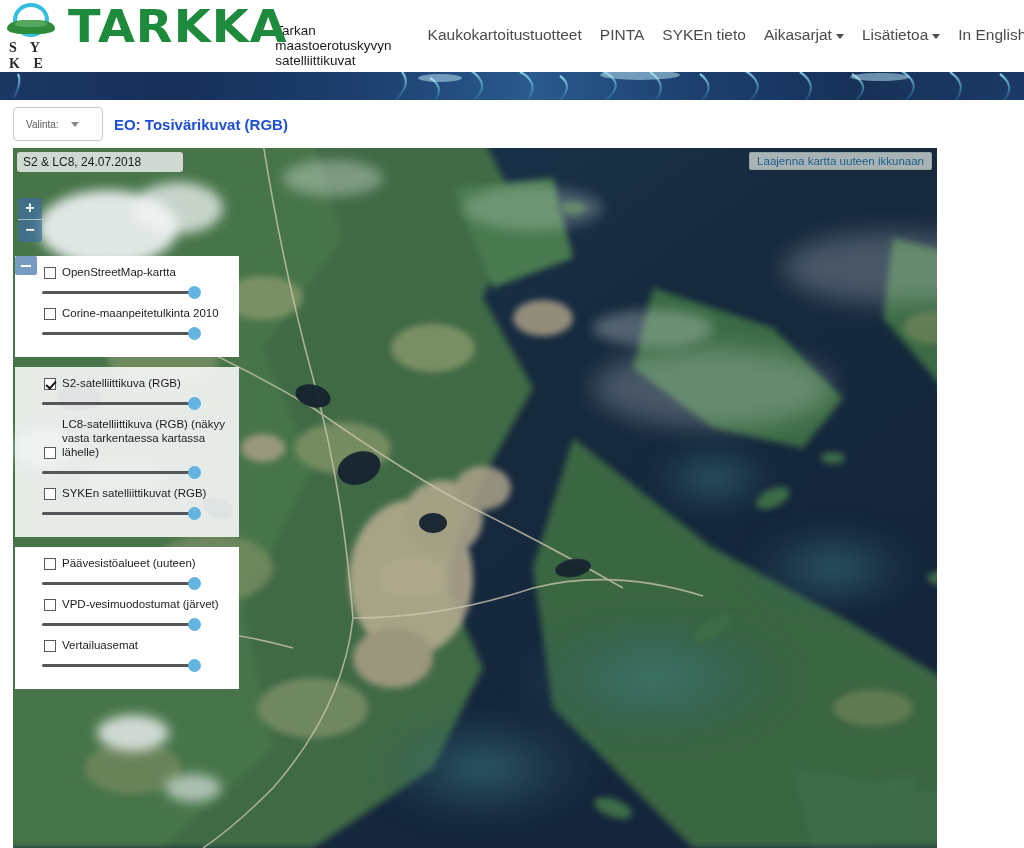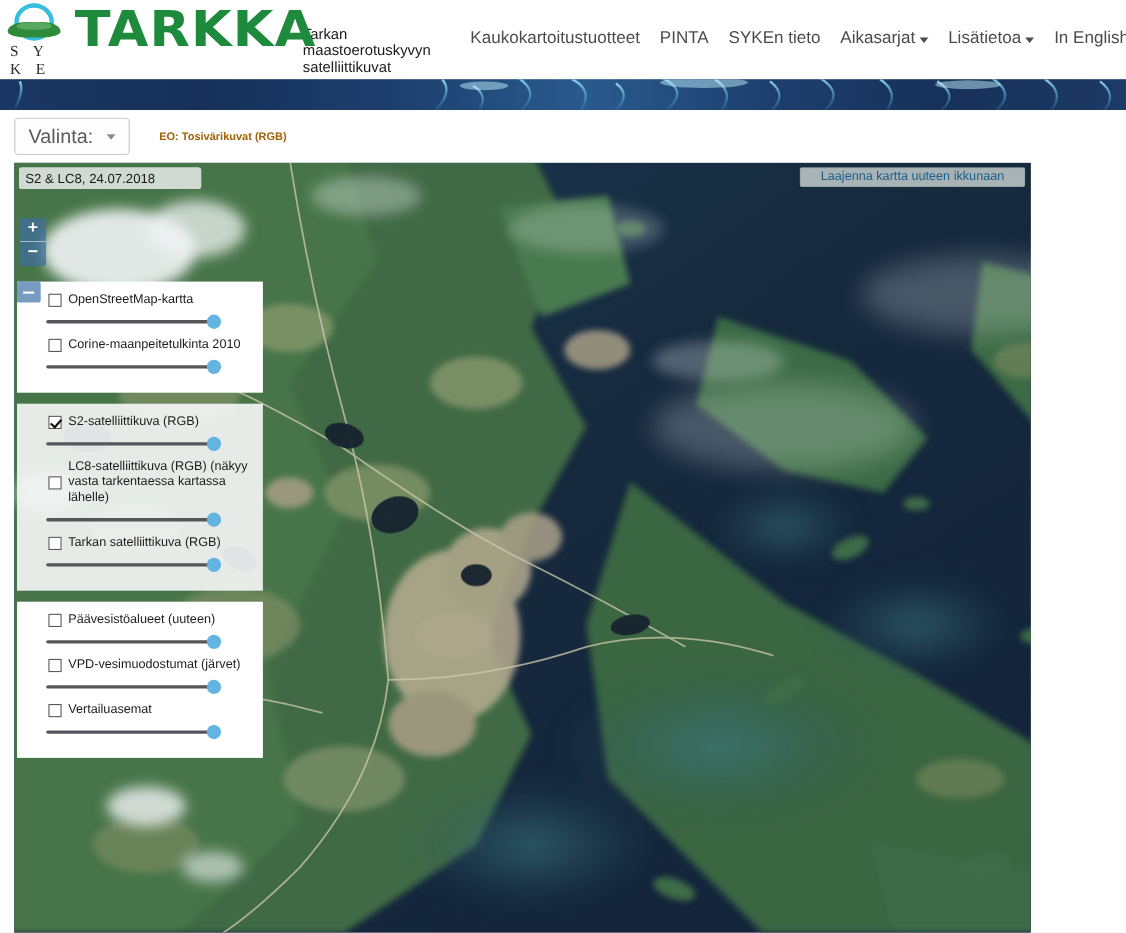--- a/index.html
+++ b/index.html
@@ -55,20 +55,21 @@
     width: 32px; height: 7px;
     background: #56a860;
     border-radius: 50% 50% 40% 40%;
   }
   .syke-word {
     font-family: "Liberation Serif", serif;
     font-size: 14px;
     letter-spacing: 5px;
     color: #2b2b2b;
     padding-left: 5px;
+    font-weight: bold;
   }
   .brand-block {
     margin-left: 10px;
     display: flex;
     flex-direction: row;
     justify-content: center;
   }
   .brand-title {
     font-family: "DejaVu Sans", sans-serif;
     font-weight: bold;
@@ -132,35 +133,35 @@
   .select-box {
     height: 34px;
     min-width: 90px;
     padding: 0 12px;
     border: 1px solid #c9c9c9;
     border-radius: 4px;
     background: #fdfdfd;
     display: inline-flex;
     align-items: center;
     gap: 12px;
-    font-size: 18px;
+    font-size: 10px;
     color: #5a5a5a;
     cursor: pointer;
   }
   .select-caret {
     width: 0; height: 0;
     border-left: 4px solid transparent;
     border-right: 4px solid transparent;
     border-top: 5px solid #8a8a8a;
   }
   .toolbar-title {
-    margin-left: 27px;
-    font-size: 10px;
+    margin-left: 11px;
+    font-size: 15px;
     font-weight: bold;
-    color: #a16207;
+    color: #1d4ed8;
   }
 
   
   .map-wrap {
     position: relative;
     width: 924px;
     height: 700px;
     margin-left: 13px;
     overflow: hidden;
     background: #2c4d63;
@@ -178,21 +179,21 @@
     border-radius: 3px;
     width: 166px;
     z-index: 6;
   }
   .map-expand-link {
     position: absolute;
     right: 5px; top: 4px;
     background: rgba(232,238,232,0.70);
     color: #1b5e8a;
     font-size: 11.5px;
-    padding: 2px 18px;
+    padding: 2px 7px;
     border: 1px solid rgba(120,150,140,0.45);
     border-radius: 2px;
     cursor: pointer;
     z-index: 6;
   }
   .zoom-ctrl {
     position: absolute;
     left: 5px; top: 50px;
     width: 24px;
     z-index: 7;
@@ -240,21 +241,21 @@
   .panel-group {
     background: #ffffff;
     padding: 9px 11px 13px 29px;
   }
   .panel-group.translucent { background: rgba(247,248,249,0.90); }
   .panel-gap { height: 10px; }
   .layer-row { padding-top: 3px; }
   .layer-row:first-child { padding-top: 0; }
   .layer-head {
     display: flex;
-    align-items: center;
+    align-items: flex-end;
     gap: 6px;
     line-height: 14px;
   }
   .cbox {
     flex: none;
     width: 12px; height: 12px;
     border: 1px solid #5a5a5a;
     background: #ffffff;
     margin-top: 1px;
     position: relative;
@@ -544,21 +545,21 @@
           <span class="layer-label">LC8-satelliittikuva (RGB) (näkyy vasta tarkentaessa kartassa lähelle)</span>
         </div>
         <div class="slider">
           <div class="slider-track"></div>
           <div class="slider-thumb"></div>
         </div>
       </div>
       <div class="layer-row">
         <div class="layer-head">
           <span class="cbox"></span>
-          <span class="layer-label">Tarkan satelliittikuva (RGB)</span>
+          <span class="layer-label">SYKEn satelliittikuvat (RGB)</span>
         </div>
         <div class="slider">
           <div class="slider-track"></div>
           <div class="slider-thumb"></div>
         </div>
       </div>
     </div>
 
     <div class="panel-gap"></div>
 

